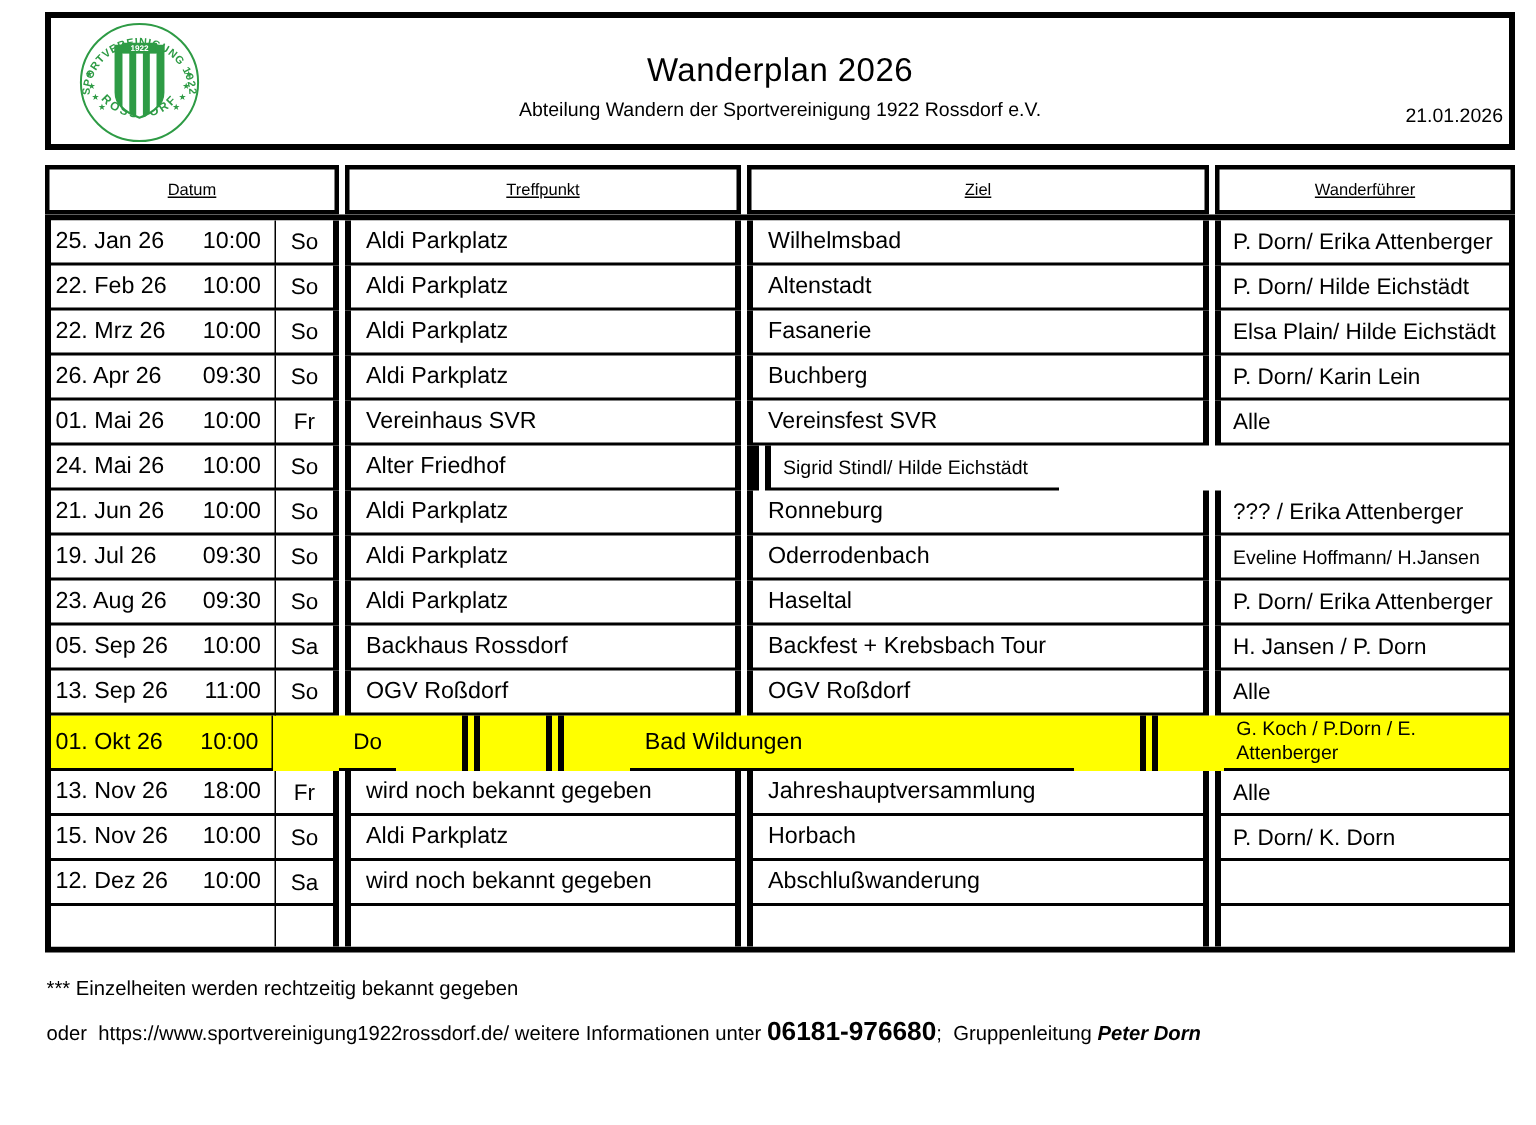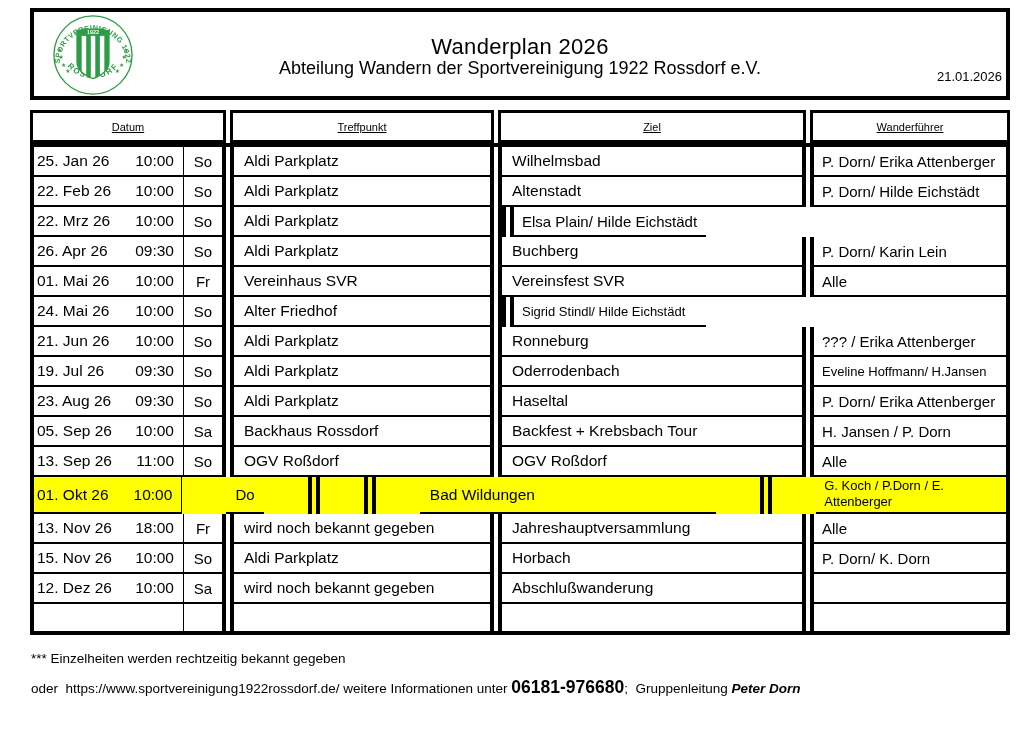--- a/index.html
+++ b/index.html
@@ -9,22 +9,22 @@
     margin:0 auto;
   }
   
   .header-box{
     position:absolute;left:30px;top:8px;width:980px;height:92px;
     border:4px solid #000;box-sizing:border-box;background:#fff;
   }
   .logo{position:absolute;left:12px;top:1px;width:94px;height:84px;}
   .doc-title{position:absolute;left:0;top:22px;width:100%;text-align:center;
     font-size:22px;letter-spacing:.3px;}
-  .doc-subtitle{position:absolute;left:0;top:46px;width:100%;text-align:center;
-    font-size:18px;}
+  .doc-subtitle{position:absolute;left:0;top:53px;width:100%;text-align:center;
+    font-size:13px;}
   .doc-date{position:absolute;right:4px;top:9px;font-size:13px;margin-top:48px;}
   
   .tbl{position:absolute;left:30px;top:110px;width:980px;}
   .thead{display:flex;gap:4px;height:33px;}
   .thcell{border:3px solid #000;box-sizing:border-box;display:flex;
     align-items:center;justify-content:center;font-size:11px;background:#fff;text-decoration:underline;}
   .th-datum{width:196px;}
   .th-treffpunkt{width:264px;}
   .th-ziel{width:308px;}
   .th-wf{width:200px;}
@@ -140,20 +140,21 @@
 
     <div class="trow">
       <div class="cell c-date">
         <span class="d">22. Mrz 26</span>
         <span class="t">10:00</span>
       </div>
       <div class="cell c-day">So</div>
       <div class="gapcol"></div>
       <div class="cell c-tp">Aldi Parkplatz</div>
       <div class="gapcol"></div>
+      <div class="cell c-ziel">Fasanerie</div>
       <div class="gapcol"></div>
       <div class="cell c-wf">Elsa Plain/ Hilde Eichstädt</div>
     </div>
 
     <div class="trow">
       <div class="cell c-date">
         <span class="d">26. Apr 26</span>
         <span class="t">09:30</span>
       </div>
       <div class="cell c-day">So</div>

